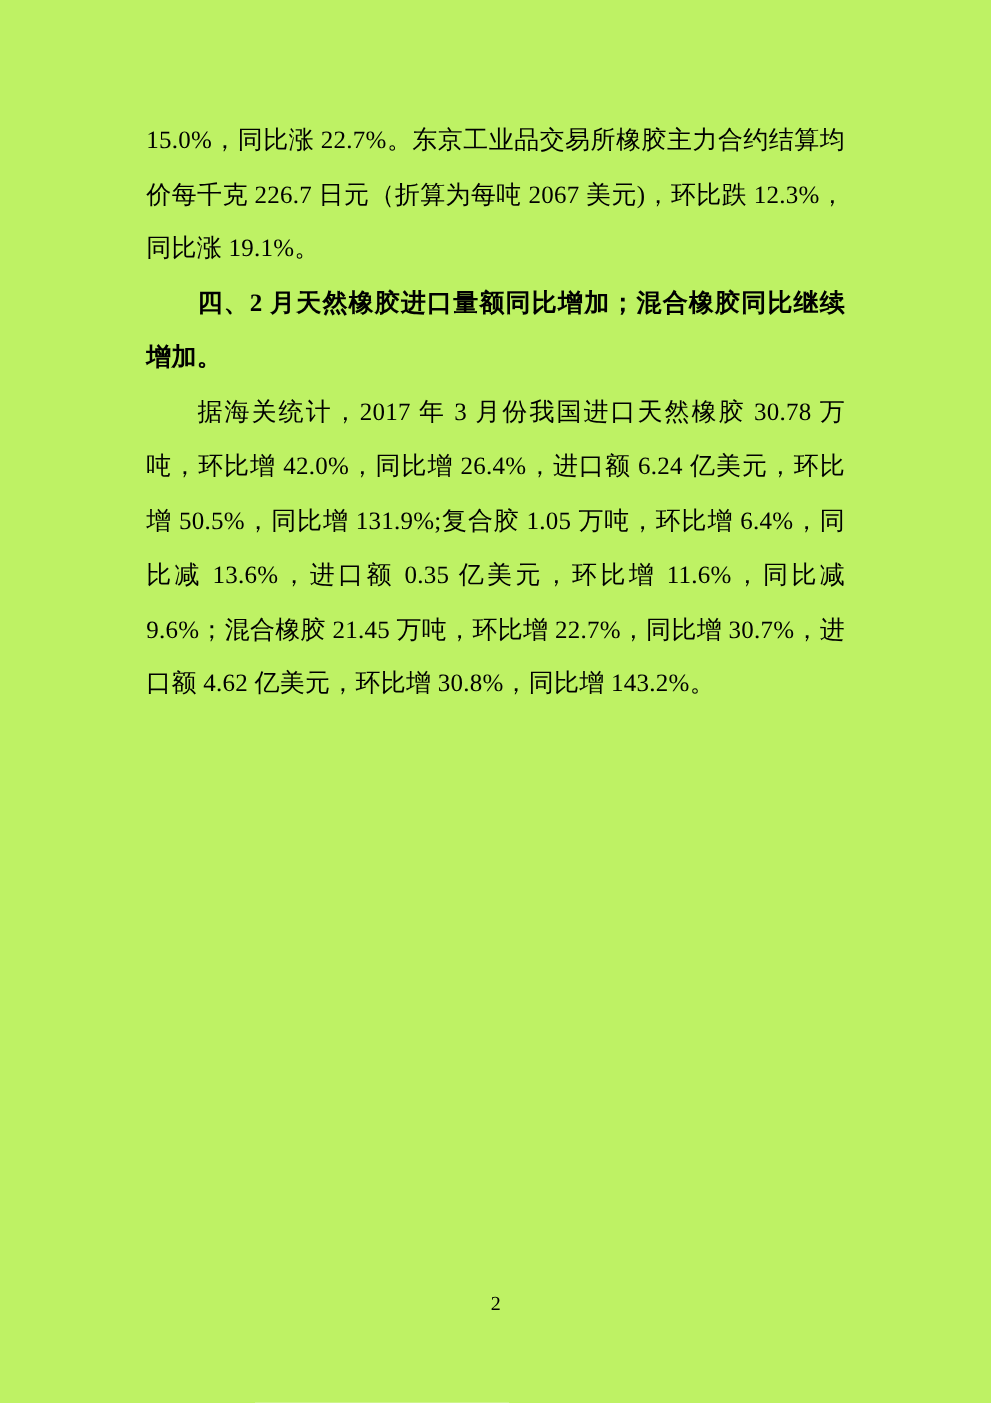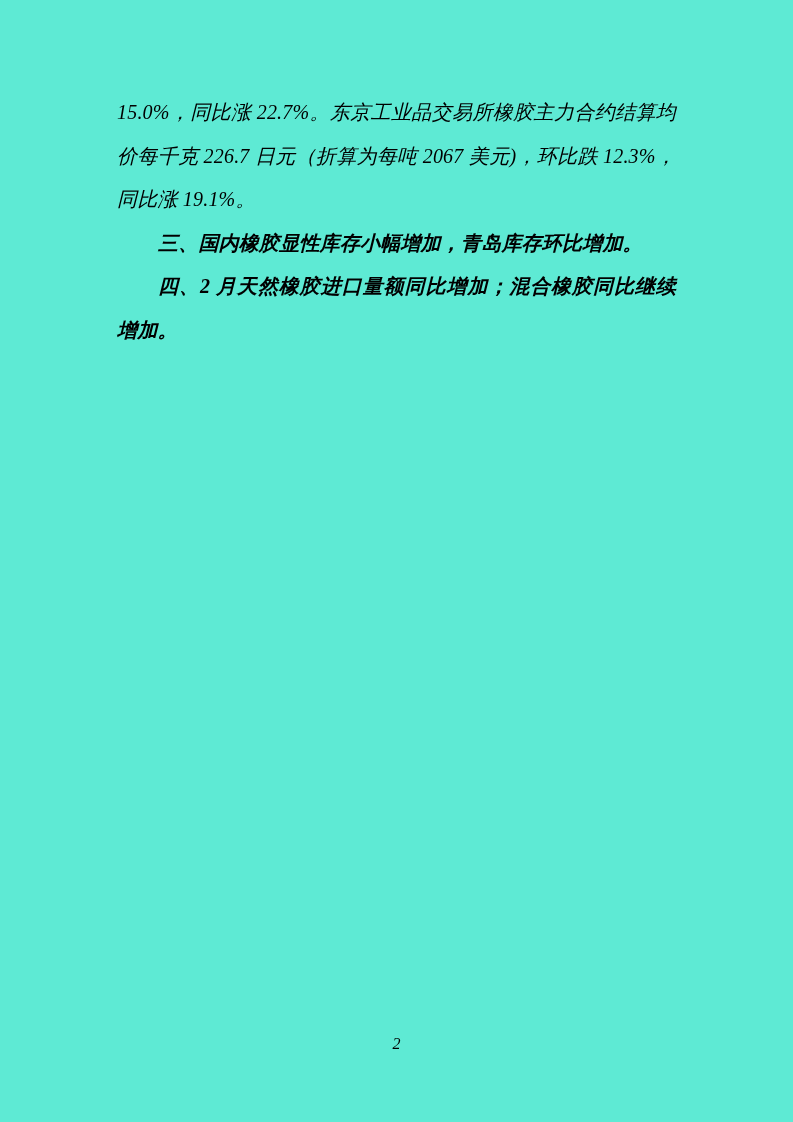--- a/index.html
+++ b/index.html
@@ -11,22 +11,21 @@
     height: 1122px;
     background: #ffffff;
     position: relative;
     overflow: hidden;
     font-family: "Liberation Serif", "DejaVu Serif", serif;
     color: #000000;
   }
   .page {
     position: absolute;
     inset: 0;
-    background: #5eead4;
-    font-style: italic;
+    background: #bef264;
   }
   .content {
     position: absolute;
     left: 117px;
     top: 91px;
     width: 559px;
   }
   .para {
     font-size: 20px;
     line-height: 43.5px;
@@ -52,17 +51,17 @@
     line-height: 22px;
     color: #000000;
   }
 </style>
 </head>
 <body>
 
 <div class="page">
   <div class="content">
       <div class="para">15.0%，同比涨 22.7%。东京工业品交易所橡胶主力合约结算均价每千克 226.7 日元（折算为每吨 2067 美元)，环比跌 12.3%，同比涨 19.1%。</div>
-      <div class="para indent heading">三、国内橡胶显性库存小幅增加，青岛库存环比增加。</div>
       <div class="para indent heading">四、2 月天然橡胶进口量额同比增加；混合橡胶同比继续增加。</div>
+      <div class="para indent">据海关统计，2017 年 3 月份我国进口天然橡胶 30.78 万吨，环比增 42.0%，同比增 26.4%，进口额 6.24 亿美元，环比增 50.5%，同比增 131.9%;复合胶 1.05 万吨，环比增 6.4%，同比减 13.6%，进口额 0.35 亿美元，环比增 11.6%，同比减 9.6%；混合橡胶 21.45 万吨，环比增 22.7%，同比增 30.7%，进口额 4.62 亿美元，环比增 30.8%，同比增 143.2%。</div>
     </div>
   <div class="page-number">2</div>
 </div>
 
 </body></html>

